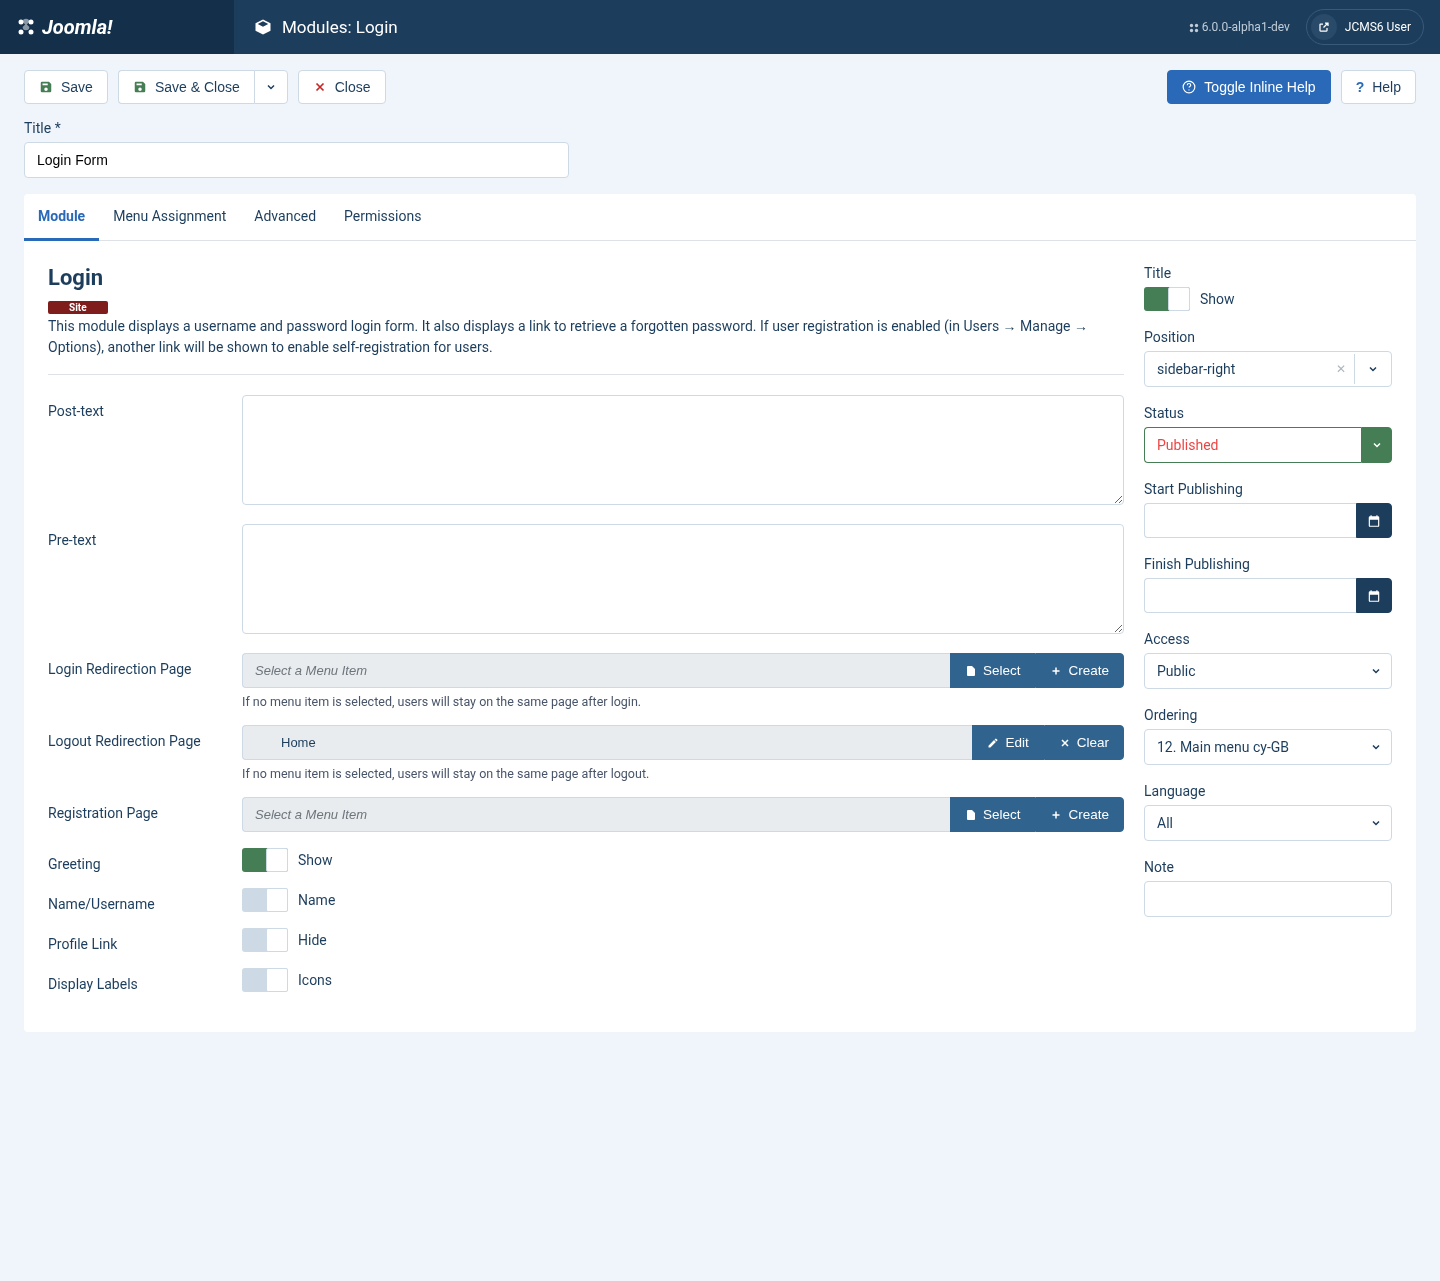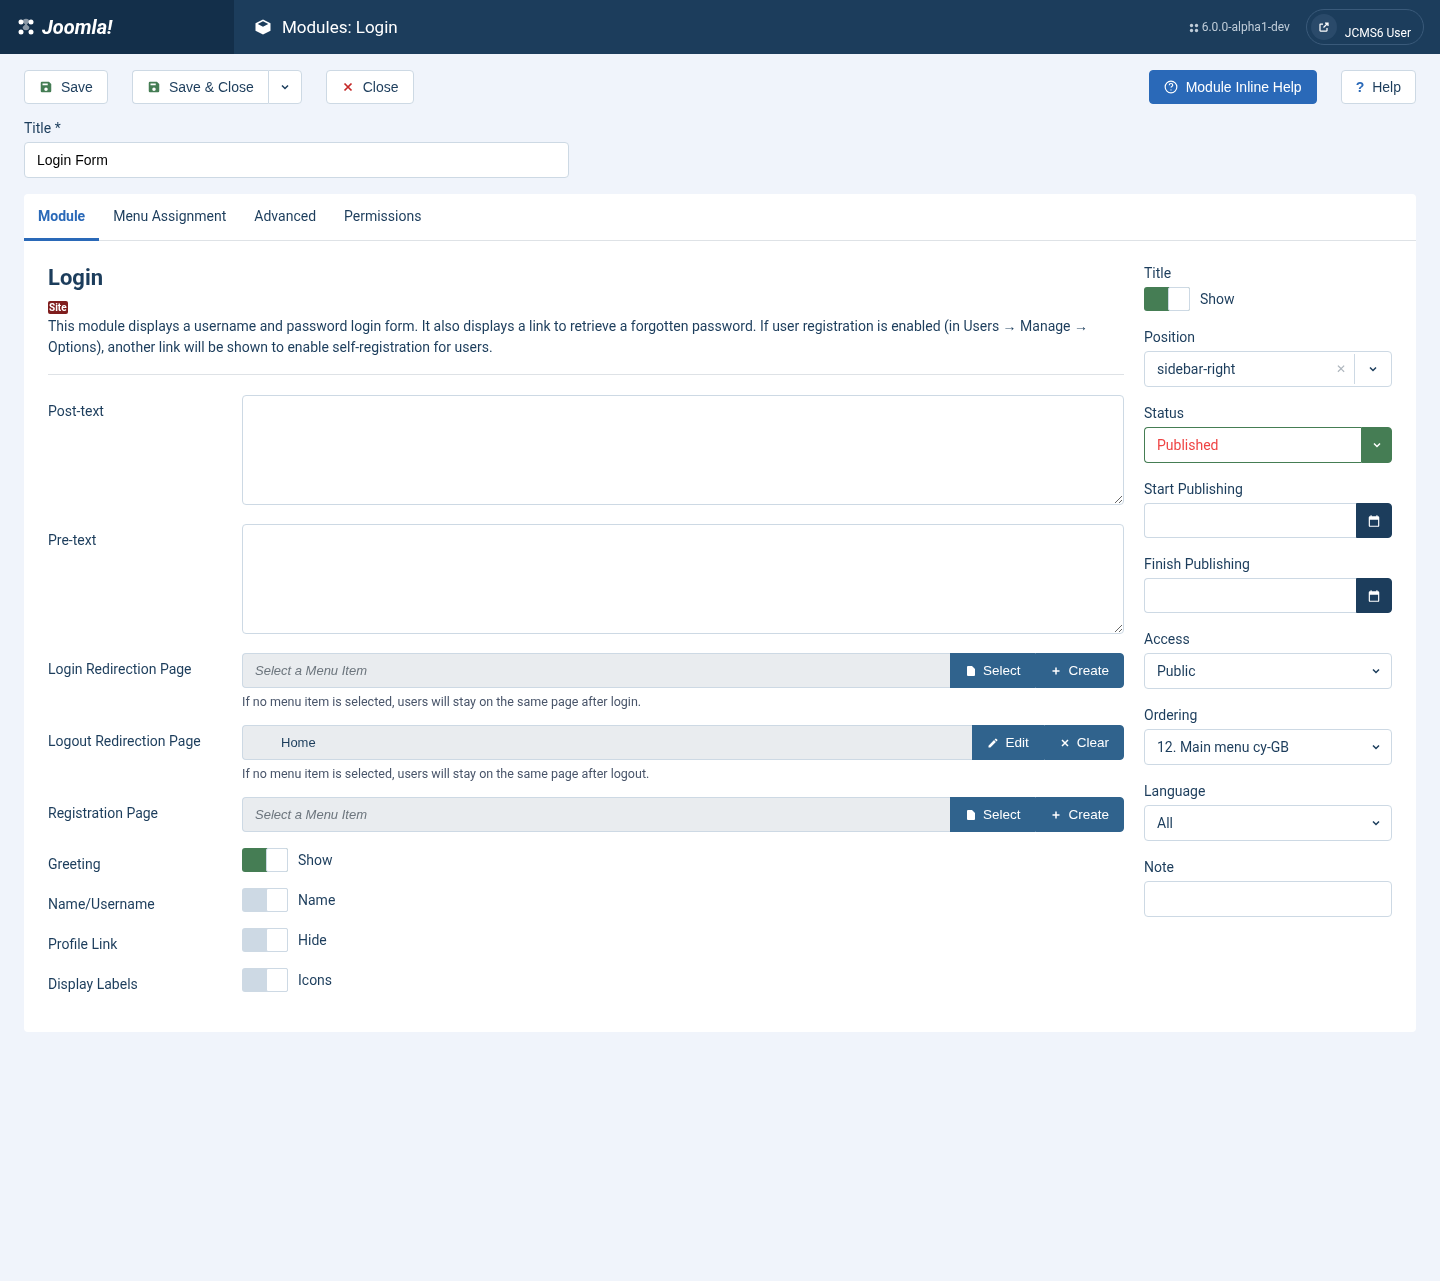--- a/index.html
+++ b/index.html
@@ -3,25 +3,25 @@
 <meta charset="utf-8">
 <style>
 * { box-sizing: border-box; margin: 0; padding: 0; }
 body { font-family: -apple-system, BlinkMacSystemFont, "Segoe UI", Roboto, sans-serif; font-size: 14px; background: #f0f4fb; color: #1c3d5c; }
 .header { display: flex; height: 54px; background: #1c3d5c; color: #fff; }
 .brand { display: flex; align-items: center; width: 234px; padding: 0 16px; background: #132f4a; }
 .brand-logo { display: flex; align-items: center; gap: 6px; font-style: italic; font-weight: bold; font-size: 20px; }
 .header-title { display: flex; align-items: center; flex: 1; padding: 0 20px; gap: 10px; font-size: 17px; }
 .header-right { display: flex; align-items: center; gap: 16px; padding: 0 16px; }
 .version { font-size: 12px; color: #c0cdd9; }
-.user-pill { display: flex; align-items: flex-end; gap: 8px; border: 1px solid #3a5a7a; border-radius: 20px; padding: 4px 12px 4px 4px; font-size: 12px; }
+.user-pill { display: flex; align-items: center; gap: 8px; border: 1px solid #3a5a7a; border-radius: 20px; padding: 4px 12px 4px 4px; font-size: 12px; }
 .user-pill .icon-wrap { background: #2a4a6a; border-radius: 50%; width: 26px; height: 26px; display: flex; align-items: center; justify-content: center; }
 
 .toolbar { display: flex; justify-content: space-between; padding: 16px 24px; }
-.toolbar-left, .toolbar-right { display: flex; gap: 24px; }
+.toolbar-left, .toolbar-right { display: flex; gap: 10px; }
 .btn { display: inline-flex; align-items: center; gap: 8px; background: #fff; border: 1px solid #cdd9e4; border-radius: 4px; padding: 8px 14px; cursor: pointer; font-size: 14px; color: #1c3d5c; }
 .btn-primary { background: #2a69b8; border-color: #2a69b8; color: #fff; }
 .btn-group { display: flex; }
 .btn-group .btn:first-child { border-radius: 4px 0 0 4px; border-right: 0; }
 .btn-group .btn-chevron { border-radius: 0 4px 4px 0; padding: 8px 10px; }
 .icon-save { color: #457d54; }
 .icon-close { color: #c52827; }
 .icon-help { color: #2a69b8; }
 
 .title-field { padding: 0 24px 16px; }
@@ -31,21 +31,21 @@
 .main { margin: 0 24px 24px; background: #fff; border-radius: 4px; }
 .tabs { display: flex; border-bottom: 1px solid #dee2e6; }
 .tab { padding: 14px 14px; cursor: pointer; color: #1c3d5c; font-size: 14px; }
 .tab.active { color: #2a69b8; font-weight: bold; border-bottom: 3px solid #2a69b8; margin-bottom: -1px; }
 
 .content { display: flex; padding: 24px; gap: 20px; }
 .left { flex: 1; }
 .right { width: 248px; }
 
 .module-heading { font-size: 22px; font-weight: bold; color: #1c3d5c; margin-bottom: 8px; }
-.badge-site { display: inline-block; background: #7f1d1d; color: #fff; font-size: 10px; font-weight: bold; padding: 1px 1px; border-radius: 2px; margin-bottom: 2px; }
+.badge-site { display: inline-block; background: #7f1d1d; color: #fff; font-size: 10px; font-weight: bold; padding: 1px 21px; border-radius: 2px; margin-bottom: 2px; }
 .module-desc { color: #1c3d5c; line-height: 1.5; padding-bottom: 16px; border-bottom: 1px solid #dee2e6; margin-bottom: 20px; }
 
 .field-row { display: flex; margin-bottom: 16px; }
 .field-label { width: 194px; padding-top: 8px; color: #1c3d5c; }
 .field-control { flex: 1; }
 textarea.ctrl { width: 100%; height: 110px; border: 1px solid #cdd9e4; border-radius: 4px; padding: 8px; resize: both; font-family: inherit; }
 .help-text { font-size: 12.5px; color: #49556a; margin-top: 6px; }
 
 .menu-picker { display: flex; width: 100%; }
 .menu-picker input { flex: 1; background: #e9ecef; border: 1px solid #cdd9e4; border-right: 0; border-radius: 4px 0 0 4px; padding: 9px 12px; font-size: 13px; color: #495057; }
@@ -152,21 +152,21 @@
       <span>Close</span>
     </button>
   </div>
   <div class="toolbar-right">
     <button class="btn btn-primary">
       <svg width="14" height="14" viewBox="0 0 24 24" fill="#fff">
           <circle cx="12" cy="12" r="10" fill="none" stroke="#fff" stroke-width="2"></circle>
           <path d="M9 9a3 3 0 016 0c0 2-3 2-3 4" stroke="#fff" stroke-width="2" fill="none"></path>
           <circle cx="12" cy="17" r="1"></circle>
         </svg>
-      <span>Module Inline Help</span>
+      <span>Toggle Inline Help</span>
     </button>
     <button class="btn">
       <span class="icon-help" style="font-weight:bold">?</span>
       <span>Help</span>
     </button>
   </div>
 </div>
 
 <div class="title-field">
   <label>Title *</label>

